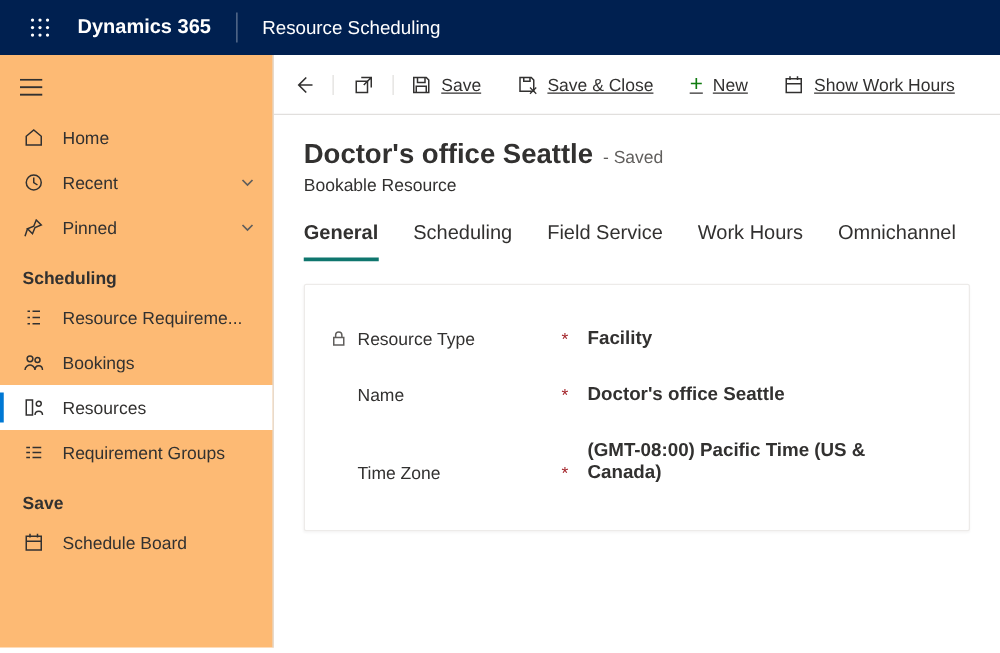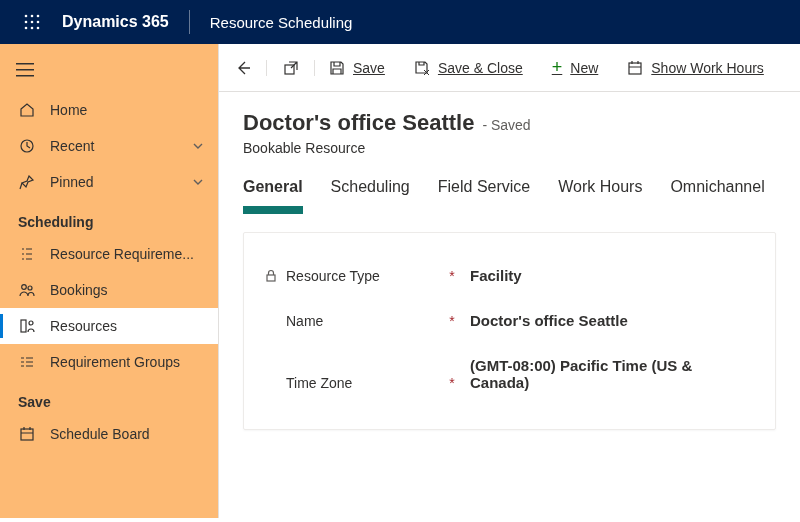--- a/index.html
+++ b/index.html
@@ -130,21 +130,21 @@
     padding: 18px 24px 0;
   }
   .tab {
     padding: 4px 0 10px;
     font-size: 16px;
     cursor: pointer;
     color: #323130;
   }
   .tab.active {
     font-weight: 600;
-    border-bottom: 8px solid #0f766e;
+    border-bottom: 3px solid #0f766e;
   }
   .form-card {
     margin: 18px 24px;
     border: 1px solid #edebe9;
     border-radius: 2px;
     padding: 20px 12px 24px;
     box-shadow: 0 1px 2px rgba(0,0,0,0.04);
   }
   .field-row {
     display: flex;

